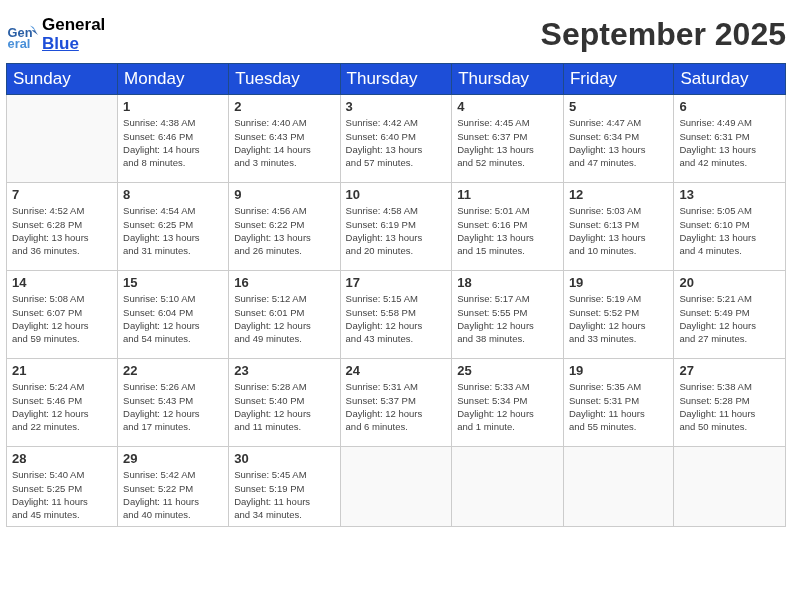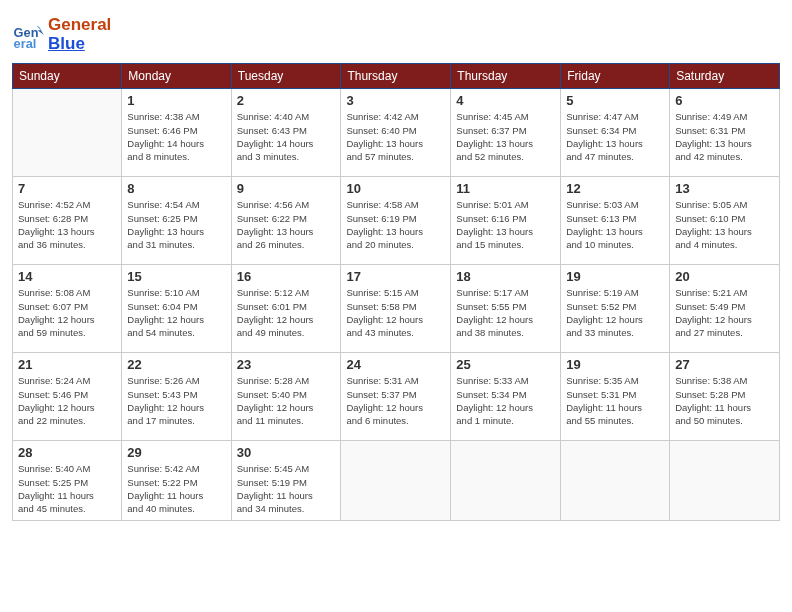--- a/index.html
+++ b/index.html
@@ -7,21 +7,21 @@
       font-family: Arial, sans-serif;
       background: #fff;
       width: 792px;
       height: 612px;
       overflow: hidden;
     }
     .page {
       width: 792px;
       height: 612px;
       background: #fff;
-      padding: 16px 12px;
+      padding: 16px 6px;
     }
     .header {
       display: flex;
       justify-content: space-between;
       align-items: flex-start;
       margin-bottom: 10px;
     }
     .logo {
       display: flex;
       align-items: center;
@@ -42,25 +42,25 @@
     .location {
       font-size: 15px;
       color: #555;
     }
     .calendar {
       width: 100%;
       border-collapse: collapse;
       font-size: 10.5px;
     }
     .calendar th {
-      background-color: #7f1d1d;
+      background-color: #1d4ed8;
       color: #fff;
       padding: 5px 6px;
       text-align: left;
-      font-size: 12px;
+      font-size: 17px;
       font-weight: normal;
       border: 1px solid #1e4a8a;
     }
     .calendar td {
       border: 1px solid #ccc;
       vertical-align: top;
       padding: 4px 5px;
       width: 113px;
       height: 88px;
     }
@@ -89,26 +89,27 @@
   <div class="header">
     <div class="logo">
       <svg class="logo-icon" viewBox="0 0 40 40">
         <text x="2" y="22" font-size="16" font-weight="bold" fill="#2a5fa5">Gen</text>
         <text x="2" y="36" font-size="16" font-weight="bold" fill="#4a90d9">eral</text>
         <polygon points="30,8 38,16 34,10" fill="#4a90d9"></polygon>
         <polygon points="32,14 40,20 36,14" fill="#2a5fa5"></polygon>
       </svg>
       <div>
         <div style="font-size:17px;font-weight:bold;color:#2a5fa5;line-height:1.1;">
-          <span style="color:#c2410c;">General</span>
+          <span style="color:#000000;">General</span>
         </div>
         <div style="font-size:17px;font-weight:bold;color:#1d4ed8;line-height:1.1;text-decoration:underline;">Blue</div>
       </div>
     </div>
     <div class="title-block">
+      <div class="month-title">September 2025</div>
     </div>
   </div>
 
   <table class="calendar">
     <thead>
       <tr>
         <th>Sunday</th>
         <th>Monday</th>
         <th>Tuesday</th>
         <th>Thursday</th>

